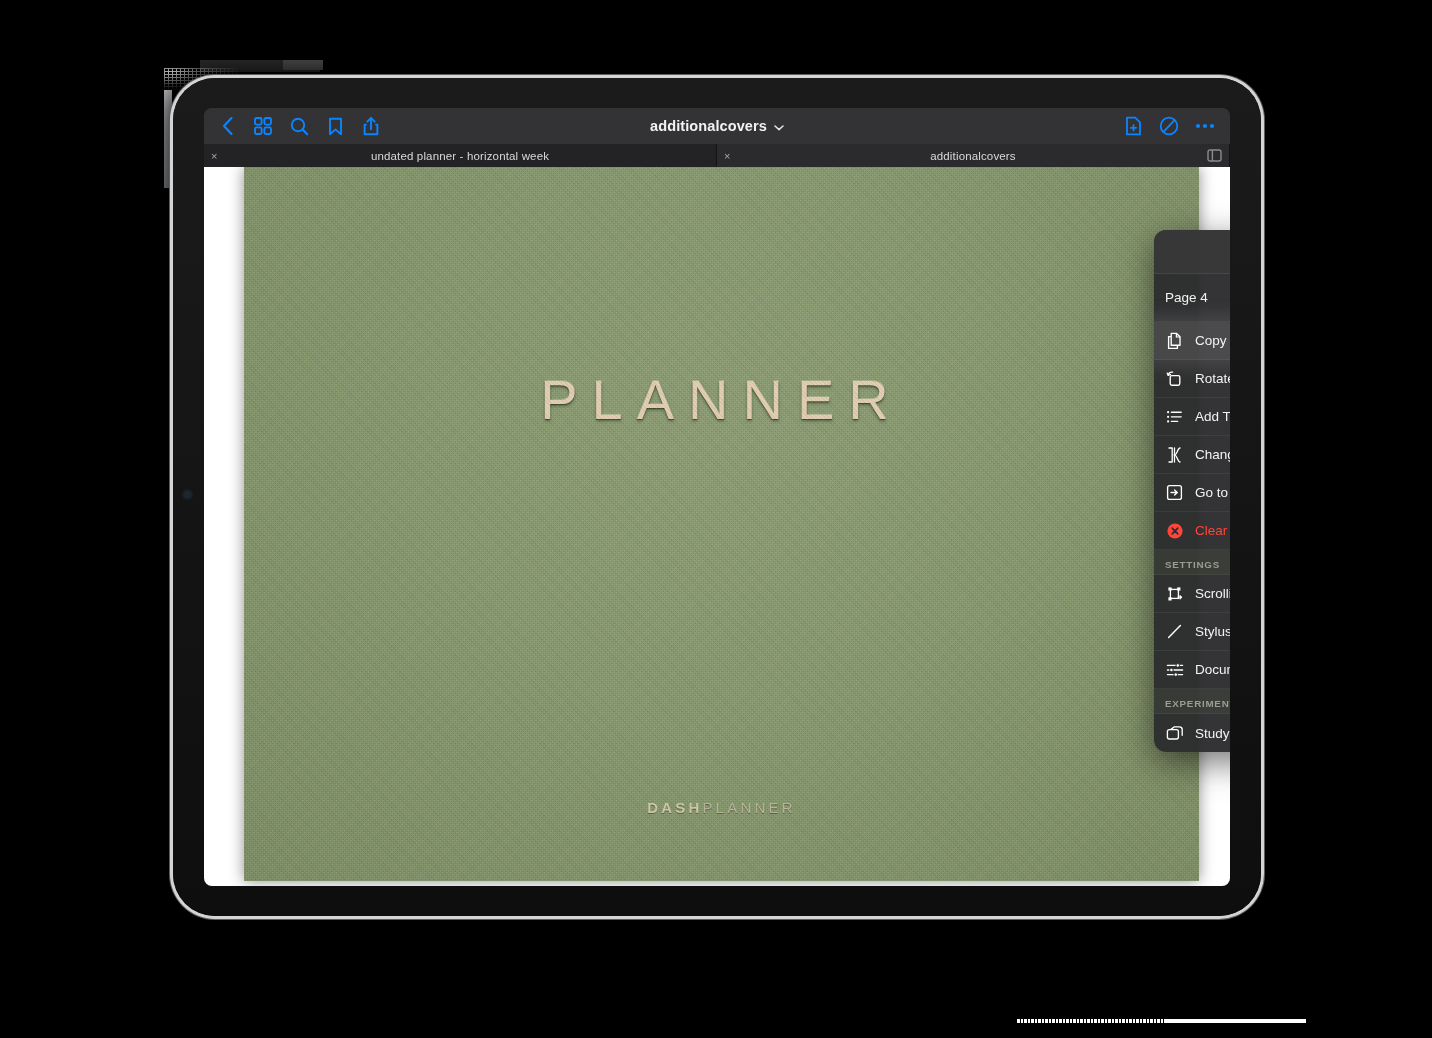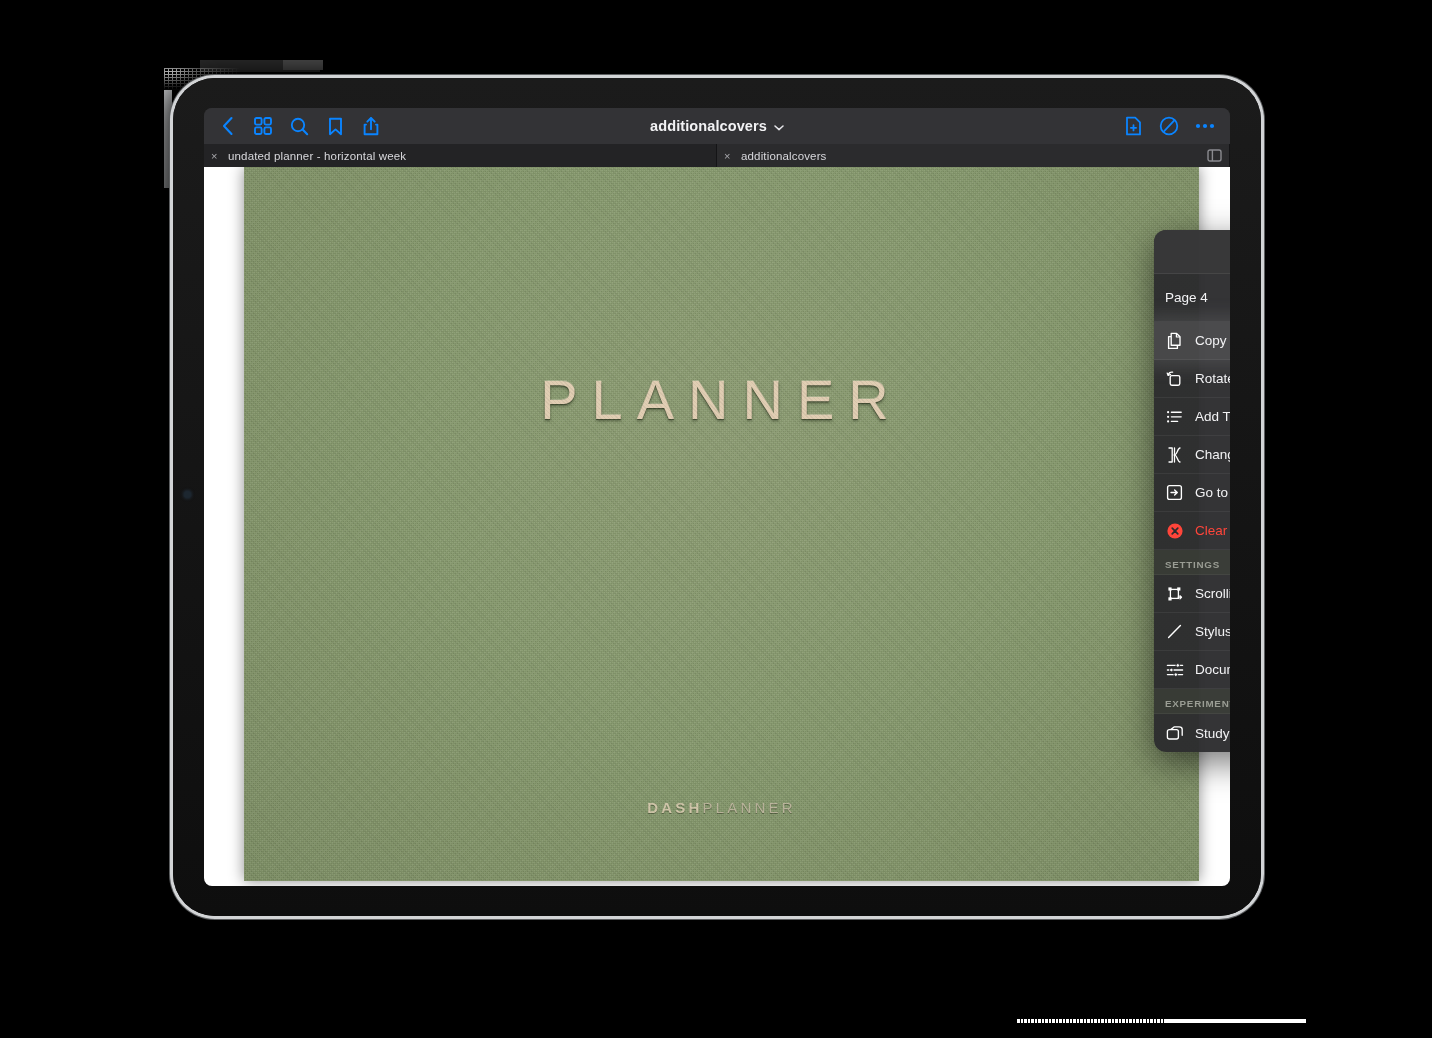--- a/index.html
+++ b/index.html
@@ -80,21 +80,21 @@
     background:#232325;
     border-right:1px solid #141416;
     cursor:pointer;
   }
   .tab.active { background:#2b2b2d; }
   .tab .tab-close {
     position:absolute; left:7px; top:50%; transform:translateY(-50%);
     color:#a9a9ad; font-size:11px; line-height:1; cursor:pointer;
   }
   .tab .tab-label {
-    width:100%; padding:0 24px;
+    width:100%; text-align:center; padding:0 24px;
     color:#d8d8dc; font-size:11.5px; letter-spacing:.15px;
     white-space:nowrap; overflow:hidden; text-overflow:clip;
   }
   #sidebar-toggle {
     position:absolute; right:4px; top:0; height:23px; width:24px;
     display:flex; align-items:center; justify-content:center; cursor:pointer;
   }
 
   
   #canvas {

